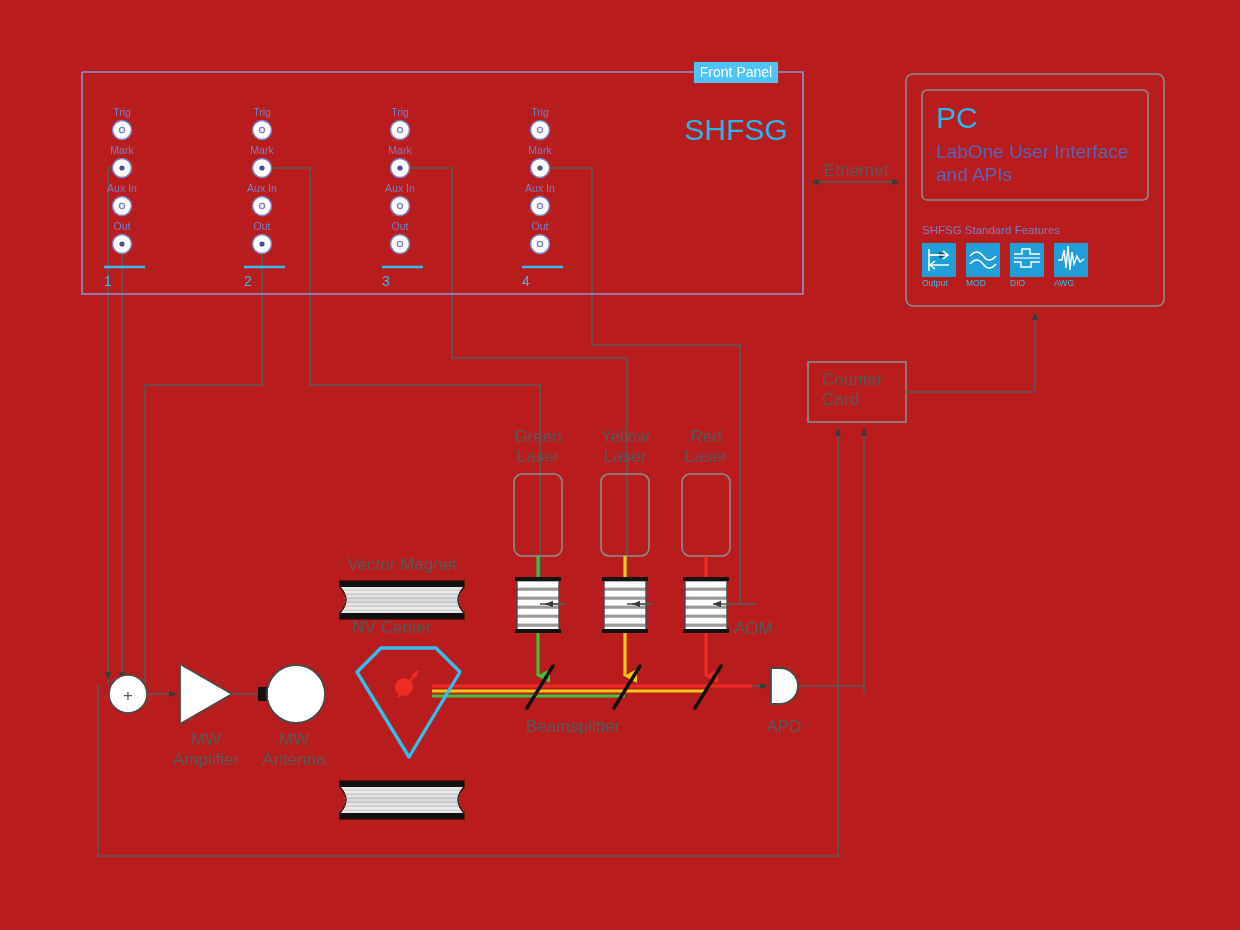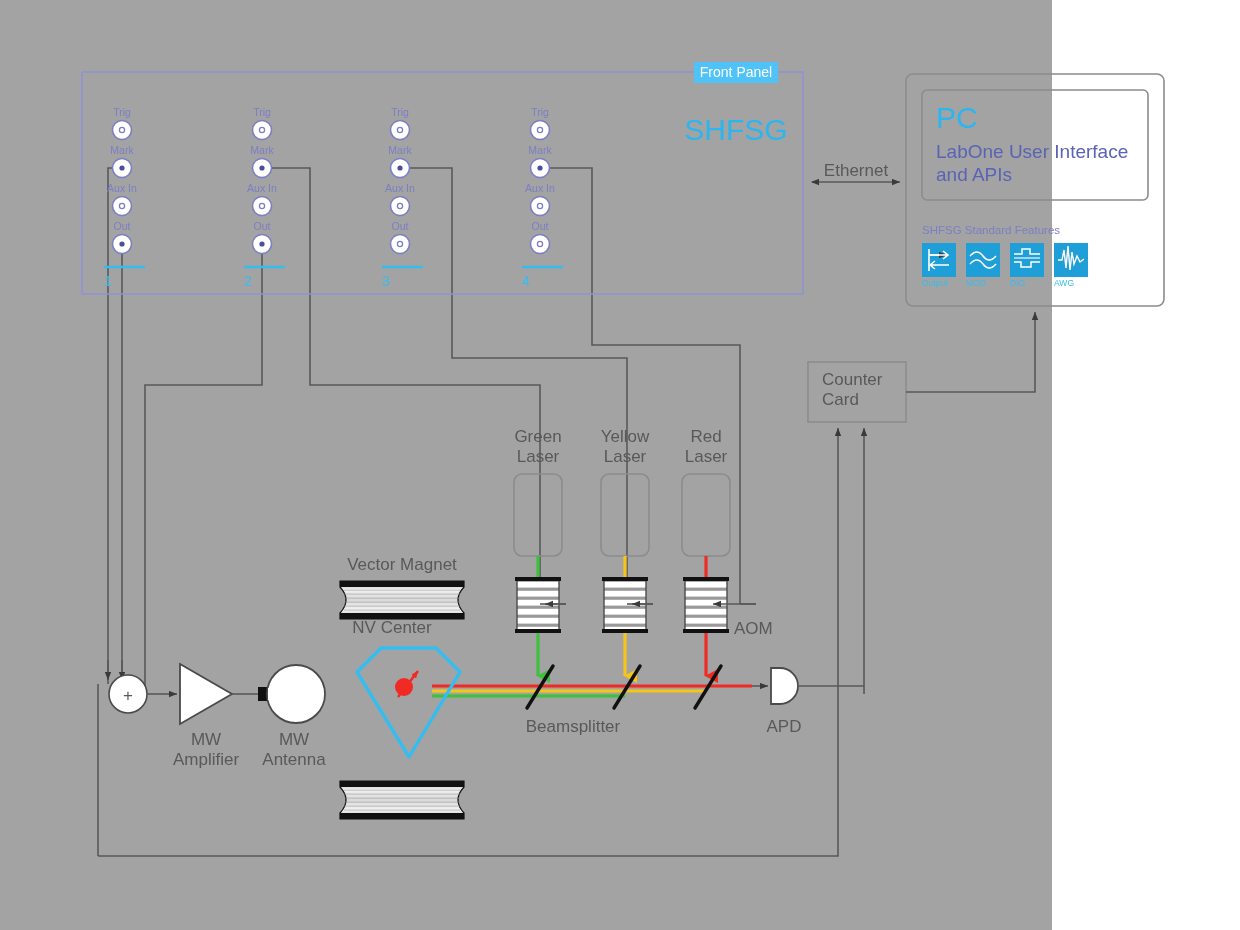--- a/index.html
+++ b/index.html
@@ -1,18 +1,18 @@
 <!DOCTYPE html>
 <html><head>
 <meta charset="utf-8">
 <style>
   html,body{margin:0;padding:0;background:#ffffff;}
   body{width:1240px;height:930px;overflow:hidden;
        font-family:"Liberation Sans","DejaVu Sans",sans-serif;}
-  #stage{position:relative;width:1052px;height:930px;background:#a3a3a3;}
+  #stage{position:relative;width:1240px;height:930px;background:#b91c1c;}
   svg{display:block;}
   text{font-family:"Liberation Sans","DejaVu Sans",sans-serif;}
   .lbl{fill:#58595b;font-size:17px;}
   .port-lbl{fill:#7b7fc4;font-size:10.5px;}
   .chnum{fill:#35bdf0;font-size:14px;}
   .cyan-big{fill:#2ab6ef;font-size:30px;}
   .pc-big{fill:#2ab6ef;font-size:30px;}
   .pc-sub{fill:#5a63b5;font-size:19px;}
   .feat-title{fill:#7b7fc4;font-size:11.5px;}
   .feat-lbl{fill:#35bdf0;font-size:8.5px;}

